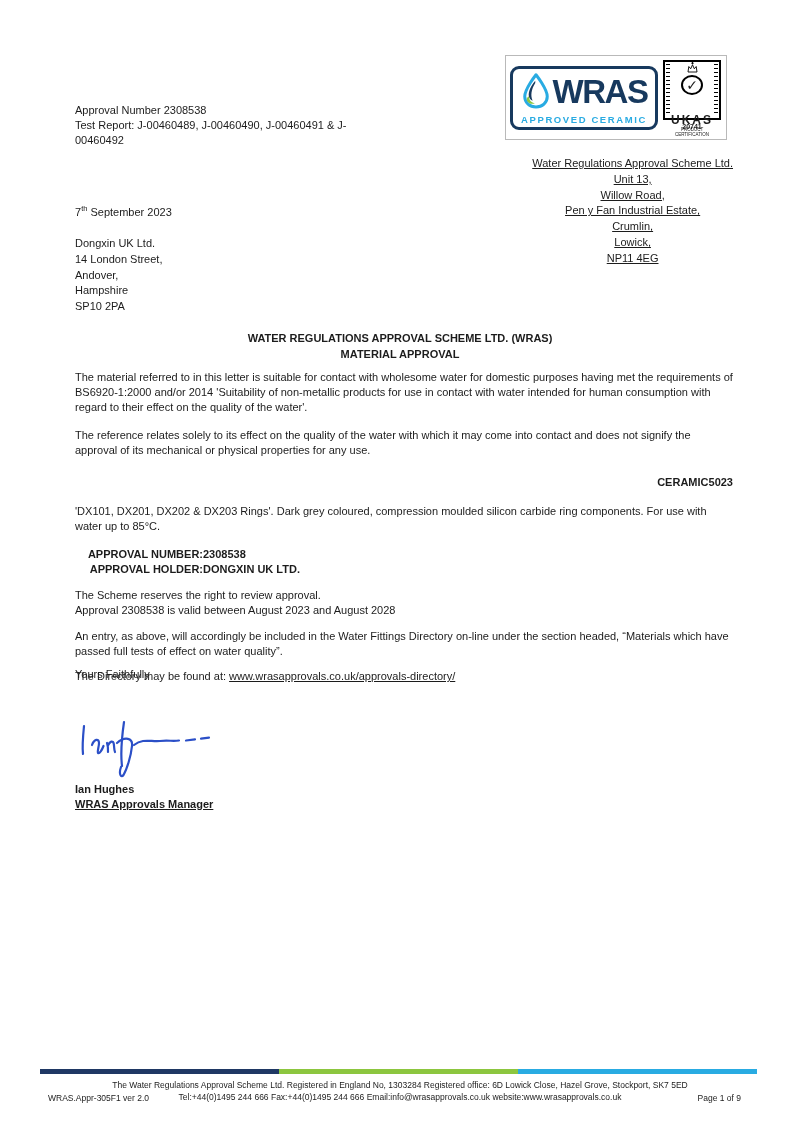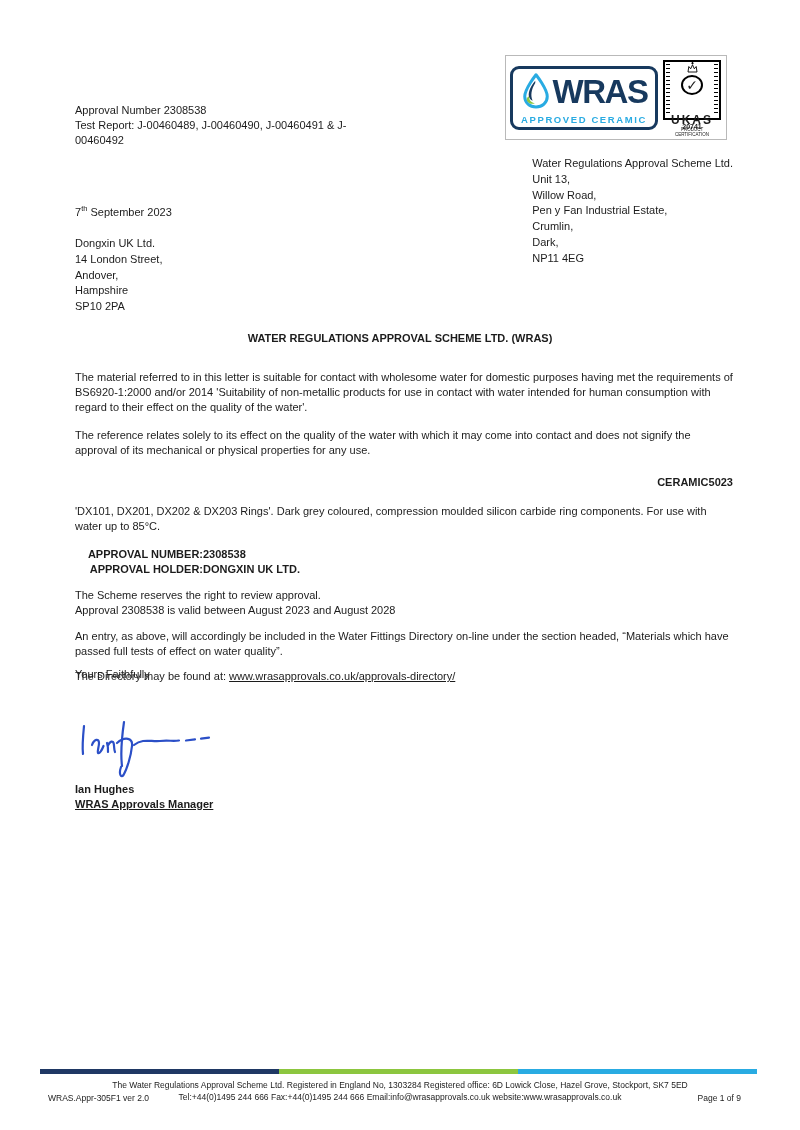--- a/index.html
+++ b/index.html
@@ -56,21 +56,21 @@
   .ukas-circle {
     width: 22px; height: 22px; border: 2.5px solid #000; border-radius: 50%;
     display: flex; align-items: center; justify-content: center;
     font-family: "DejaVu Sans", sans-serif; font-weight: bold; font-size: 14px;
     margin-top: 0px;
   }
   .ukas-word { font-weight: bold; font-size: 12px; letter-spacing: 2px; margin-top: 18px; }
   .ukas-sub { font-size: 4.5px; line-height: 1.15; text-align: center; }
   .ukas-number { font-weight: bold; font-size: 7px; margin-top: 3px; }
 
-  .sender-address { right: 67px; top: 156px; text-align: left; line-height: 15.8px; }
+  .sender-address { right: 67px; top: 156px; text-align: center; line-height: 15.8px; text-decoration: underline; }
   .recipient-address { left: 75px; top: 236px; line-height: 15.8px; }
 
   
   .title-block { left: 0; top: 331px; width: 800px; text-align: center; font-weight: bold; line-height: 15.5px; }
   .para { left: 75px; width: 660px; line-height: 15px; }
   .para1 { top: 370px; }
   .para2 { top: 428px; }
   .material-row { left: 75px; top: 476px; width: 658px; display: flex; justify-content: flex-end; font-weight: bold; }
   .description { top: 504px; }
   .approval-line { left: 75px; font-weight: bold; text-align: right; }
@@ -138,36 +138,37 @@
     <div class="ukas-number">20741</div>
   </div>
 </div>
 
 <div class="abs sender-address">
   <div>Water Regulations Approval Scheme Ltd.</div>
   <div>Unit 13,</div>
   <div>Willow Road,</div>
   <div>Pen y Fan Industrial Estate,</div>
   <div>Crumlin,</div>
-  <div>Dark,</div>
+  <div>Lowick,</div>
   <div>NP11 4EG</div>
 </div>
 
 <div class="abs date-line"><span>7</span><sup>th</sup><span> September 2023</span></div>
 
 <div class="abs recipient-address">
   <div>Dongxin UK Ltd.</div>
   <div>14 London Street,</div>
   <div>Andover,</div>
   <div>Hampshire</div>
   <div>SP10 2PA</div>
 </div>
 
 <div class="abs title-block">
   <div>WATER REGULATIONS APPROVAL SCHEME LTD. (WRAS)</div>
+  <div>MATERIAL APPROVAL</div>
 </div>
 
 <div class="abs para para1">The material referred to in this letter is suitable for contact with wholesome water for domestic purposes having met the requirements of BS6920-1:2000 and/or 2014 'Suitability of non-metallic products for use in contact with water intended for human consumption with regard to their effect on the quality of the water'.</div>
 <div class="abs para para2">The reference relates solely to its effect on the quality of the water with which it may come into contact and does not signify the approval of its mechanical or physical properties for any use.</div>
 
 <div class="abs material-row">
   <span>CERAMIC</span>
   <span>5023</span>
 </div>
 

